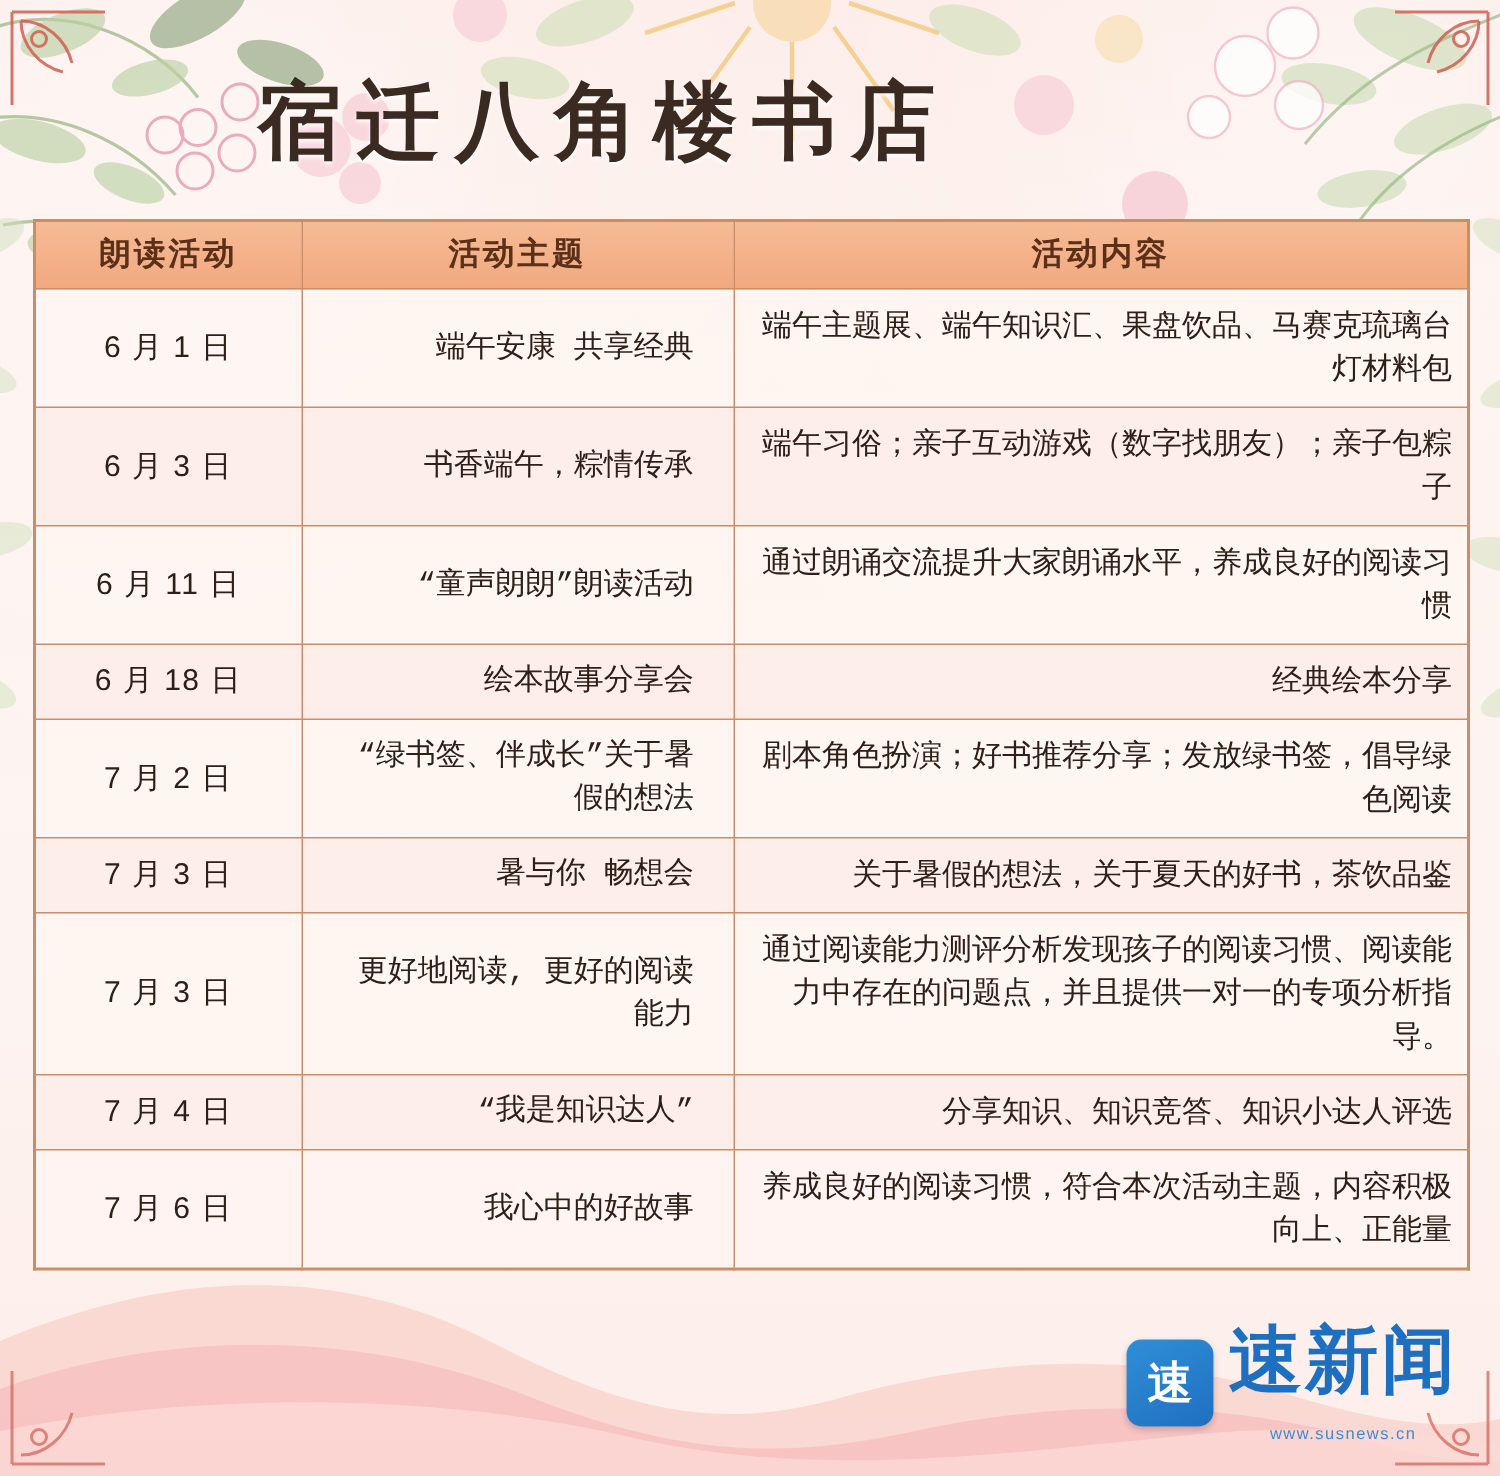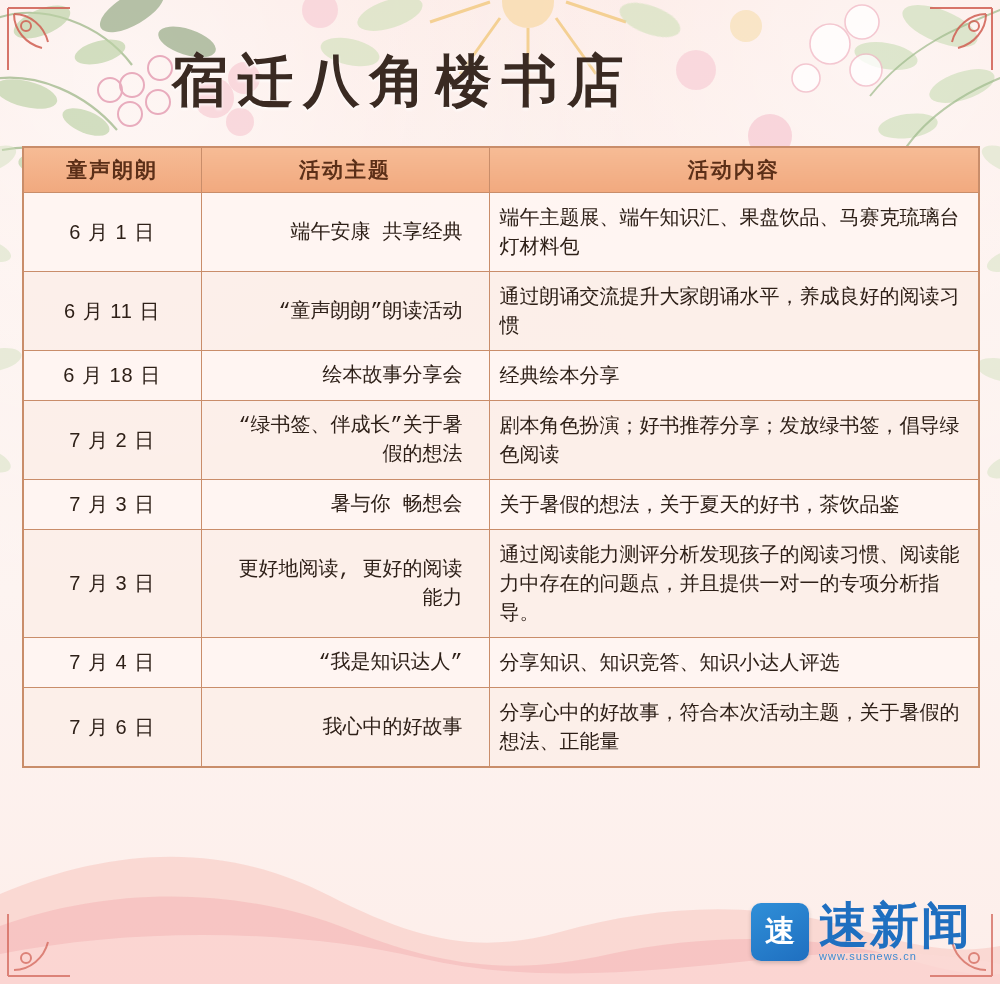--- a/index.html
+++ b/index.html
@@ -109,21 +109,21 @@
     padding: 0 6px;
     white-space: nowrap;
     letter-spacing: 1px;
   }
   table.schedule td.c-topic {
     text-align: right;
     padding: 10px 26px;
     font-family: Liberation Mono, monospace;
   }
   table.schedule td.c-content {
-    text-align: left;
+    text-align: right;
     padding: 10px 10px;
   }
   table.schedule tbody tr:nth-child(odd) td { background: rgba(255,247,244,0.62); }
   table.schedule tbody tr:nth-child(even) td { background: rgba(252,235,230,0.52); }
 
   col.col-time    { width: 178px; }
   col.col-topic   { width: 288px; }
   col.col-content { width: 490px; }
 
   
@@ -160,22 +160,22 @@
     font-size: 49px;
     font-weight: 700;
     color: #1f6fc0;
     letter-spacing: 2px;
     line-height: 1;
   }
   .logo-url {
     font-size: 11px;
     color: #3f8bd0;
     letter-spacing: 1px;
-    margin-top: 0;
-    text-align: left;
+    margin-top: 19px;
+    text-align: center;
   }
 </style>
 </head>
 <body>
 
 <div class="poster">
 
   <div class="deco deco-top-left">
     <svg width="330" height="230" viewBox="0 0 330 230">
       <g fill="none" stroke="#9fb88a" stroke-width="2.2" opacity="0.75">
@@ -328,32 +328,37 @@
 
   <div class="table-wrap">
     <table class="schedule">
       <colgroup>
         <col class="col-time">
         <col class="col-topic">
         <col class="col-content">
       </colgroup>
       <thead>
         <tr>
-          <th>童声朗朗</th>
+          <th>朗读活动</th>
           <th>活动主题</th>
           <th>活动内容</th>
         </tr>
       </thead>
       <tbody>
         <tr>
           <td class="c-time">6 月 1 日</td>
           <td class="c-topic">端午安康  共享经典</td>
           <td class="c-content">端午主题展、端午知识汇、果盘饮品、马赛克琉璃台灯材料包</td>
         </tr>
         <tr>
+          <td class="c-time">6 月 3 日</td>
+          <td class="c-topic">书香端午，粽情传承</td>
+          <td class="c-content">端午习俗；亲子互动游戏（数字找朋友）；亲子包粽子</td>
+        </tr>
+        <tr>
           <td class="c-time">6 月 11 日</td>
           <td class="c-topic">“童声朗朗”朗读活动</td>
           <td class="c-content">通过朗诵交流提升大家朗诵水平，养成良好的阅读习惯</td>
         </tr>
         <tr>
           <td class="c-time">6 月 18 日</td>
           <td class="c-topic">绘本故事分享会</td>
           <td class="c-content">经典绘本分享</td>
         </tr>
         <tr>
@@ -372,21 +377,21 @@
           <td class="c-content">通过阅读能力测评分析发现孩子的阅读习惯、阅读能力中存在的问题点，并且提供一对一的专项分析指导。</td>
         </tr>
         <tr>
           <td class="c-time">7 月 4 日</td>
           <td class="c-topic">“我是知识达人”</td>
           <td class="c-content">分享知识、知识竞答、知识小达人评选</td>
         </tr>
         <tr>
           <td class="c-time">7 月 6 日</td>
           <td class="c-topic">我心中的好故事</td>
-          <td class="c-content">分享心中的好故事，符合本次活动主题，关于暑假的想法、正能量</td>
+          <td class="c-content">养成良好的阅读习惯，符合本次活动主题，内容积极向上、正能量</td>
         </tr>
       </tbody>
     </table>
   </div>
 
   <div class="logo">
     <div class="logo-mark">速</div>
     <div class="logo-text">
       <div class="logo-name">速新闻</div>
       <div class="logo-url">www.susnews.cn</div>

